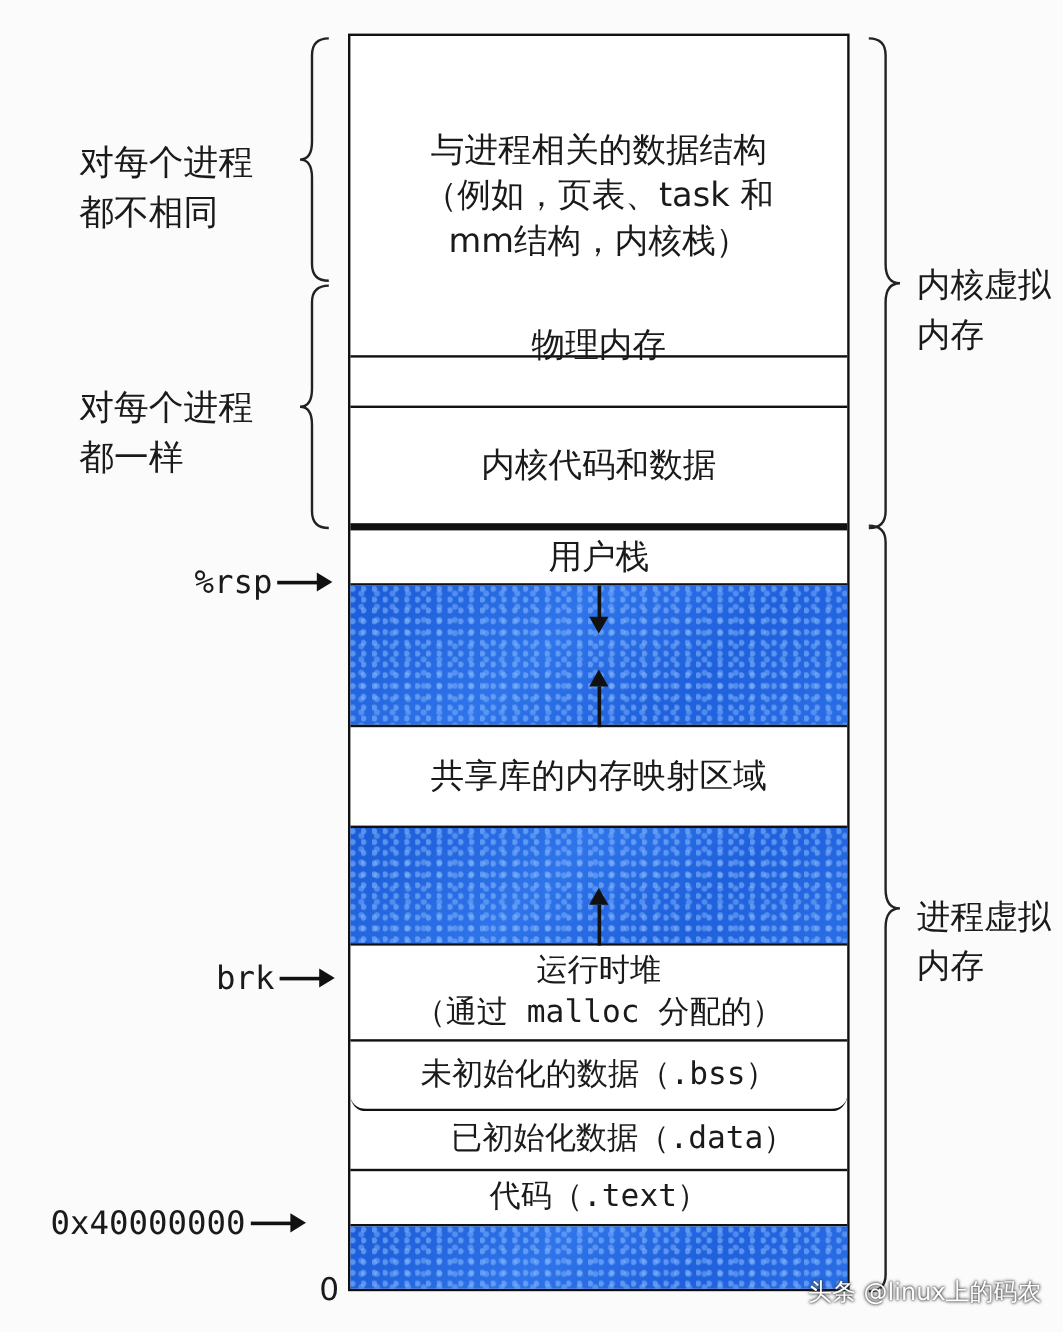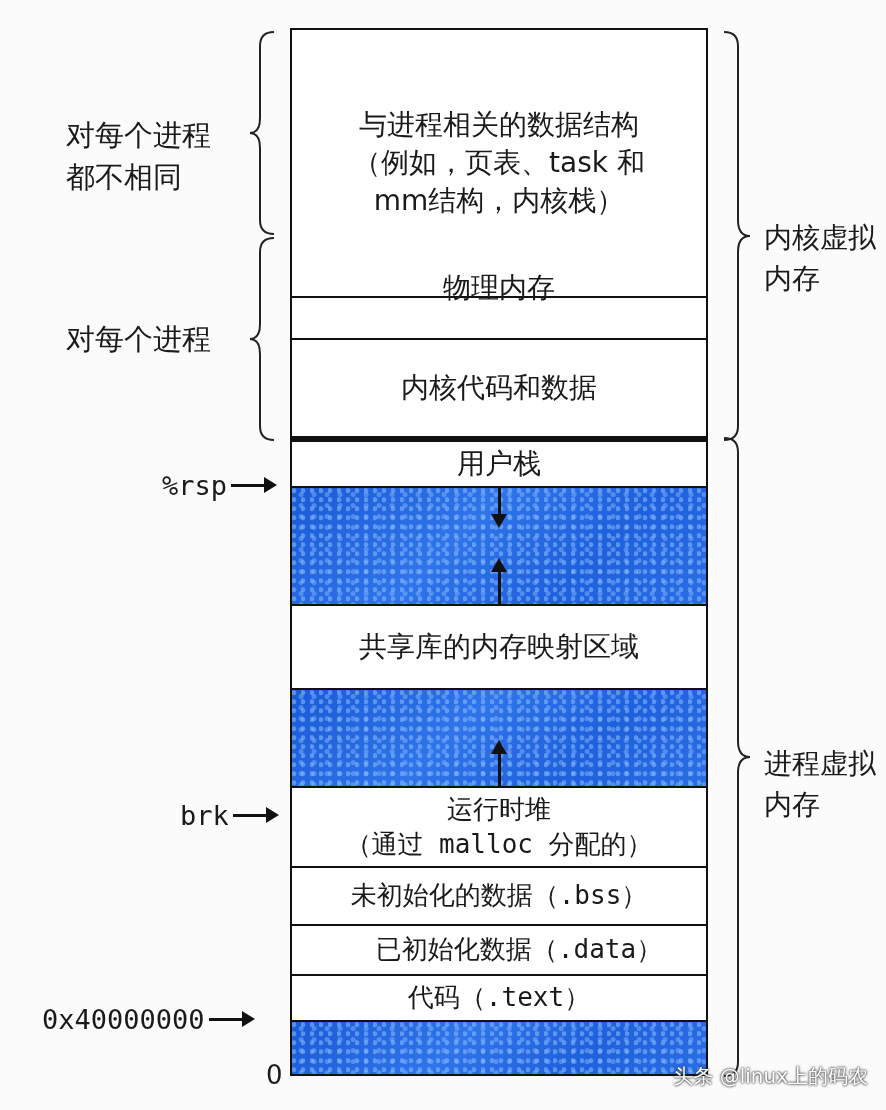--- a/index.html
+++ b/index.html
@@ -41,20 +41,21 @@
 </svg>
 <div class="side-label" style="left:66px;top:92px">
   <div>对每个进程</div>
     <div>都不相同</div>
 </div>
 <svg class="brace" style="left:248px;top:236px" width="30" height="206" viewBox="0 0 30 206">
   <path d="M26 2 Q12 2 12 16 L12 88 Q12 103 2 103 Q12 103 12 118 L12 190 Q12 204 26 204" fill="none" stroke="#222" stroke-width="2"></path>
 </svg>
 <div class="side-label" style="left:66px;top:296px">
   <div>对每个进程</div>
+    <div>都一样</div>
 </div>
 
 <svg class="brace" style="left:720px;top:30px" width="34" height="412" viewBox="0 0 34 412">
   <path d="M4 2 Q18 2 18 16 L18 190 Q18 206 30 206 Q18 206 18 222 L18 396 Q18 410 4 410" fill="none" stroke="#222" stroke-width="2"></path>
 </svg>
 <div class="side-label" style="left:764px;top:196px;font-size:28px">
   <div>内核虚拟</div>
     <div>内存</div>
 </div>
 <svg class="brace" style="left:720px;top:436px" width="34" height="642" viewBox="0 0 34 642">
@@ -90,21 +91,21 @@
     <span>共享库的内存映射区域</span>
   </div>
   <div class="seg blue" style="top:660px;height:98px;">
     <div class="ahead up" style="top:50px"></div>
     <div class="vline" style="top:64px;height:34px"></div>
   </div>
   <div class="seg mono" style="top:758px;height:80px;flex-direction:column;font-size:26px;">
     <div>运行时堆</div>
     <div>（通过 malloc 分配的）</div>
   </div>
-  <div class="seg mono" style="top:838px;height:58px;font-size:26px;">
+  <div class="seg mono" style="top:838px;height:58px;font-size:26px;border-radius:13px;">
     <span>未初始化的数据（.bss）</span>
   </div>
   <div class="seg mono" style="top:896px;height:50px;font-size:26px;padding-left:40px;">
     <span>已初始化数据（.data）</span>
   </div>
   <div class="seg mono" style="top:946px;height:46px;font-size:26px;">
     <span>代码（.text）</span>
   </div>
   <div class="seg blue last" style="top:992px;height:52px;"></div>
 </div>

